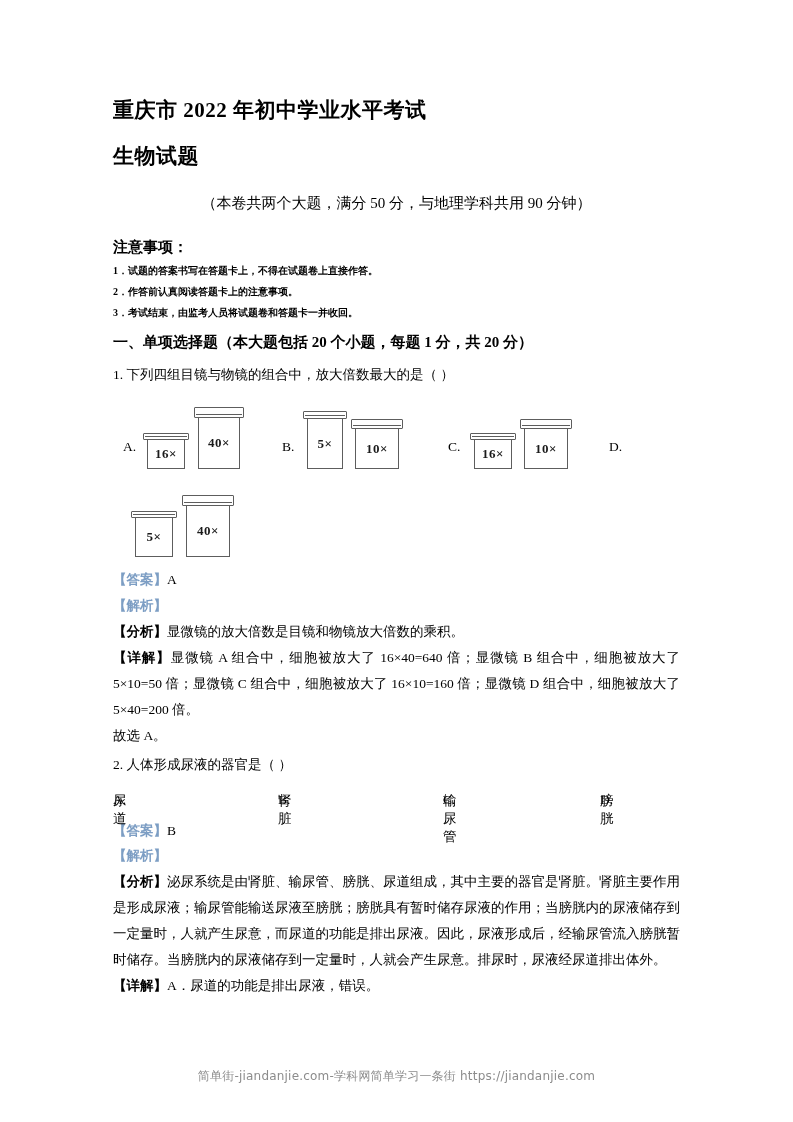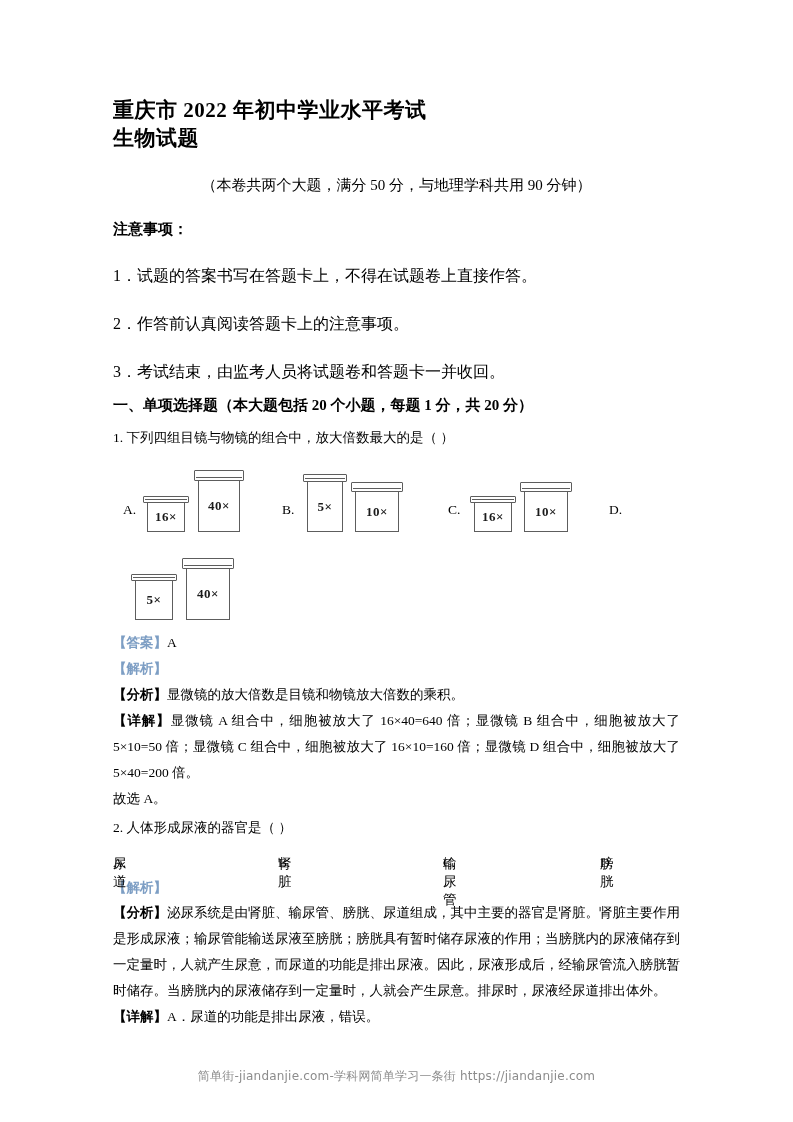--- a/index.html
+++ b/index.html
@@ -31,37 +31,37 @@
   
   .doc-title {
     text-align: left;
     font-size: 21px;
     font-weight: bold;
     letter-spacing: 0.5px;
     margin: 0;
     padding: 0;
   }
   .title-1 { margin-top: 96px; }
-  .title-2 { }
+  .title-2 { margin-top: 18px; }
   .subtitle {
     text-align: center;
     font-size: 15px;
     margin-top: 24px;
   }
 
   
   .notice-head {
     font-size: 15px;
     font-weight: bold;
     margin-top: 25px;
   }
   .notice-item {
-    font-size: 16px;
-    font-weight: normal;
-    margin-top: 27px;
+    font-size: 10px;
+    font-weight: bold;
+    margin-top: 7px;
   }
   .section-head {
     font-size: 15px;
     font-weight: bold;
     margin-top: 13px;
   }
 
   
   .q-line {
     font-size: 13.5px;
@@ -309,20 +309,23 @@
       <span class="o3">
         <span>C.</span>
         <span>输尿管</span>
       </span>
       <span class="o4">
         <span>D.</span>
         <span>膀胱</span>
       </span>
     </div>
 
+    <div class="para" style="margin-top:6px;">
+      <span class="tag-blue">【答案】</span><span>B</span>
+    </div>
     <div class="para">
       <span class="tag-blue">【解析】</span>
     </div>
     <div class="para">
       <span class="tag-dark">【分析】</span><span>泌尿系统是由肾脏、输尿管、膀胱、尿道组成，其中主要的器官是肾脏。肾脏主要作用是形成尿液；输尿管能输送尿液至膀胱；膀胱具有暂时储存尿液的作用；当膀胱内的尿液储存到一定量时，人就产生尿意，而尿道的功能是排出尿液。因此，尿液形成后，经输尿管流入膀胱暂时储存。当膀胱内的尿液储存到一定量时，人就会产生尿意。排尿时，尿液经尿道排出体外。</span>
     </div>
     <div class="para">
       <span class="tag-dark">【详解】</span><span>A．尿道的功能是排出尿液，错误。</span>
     </div>
 

